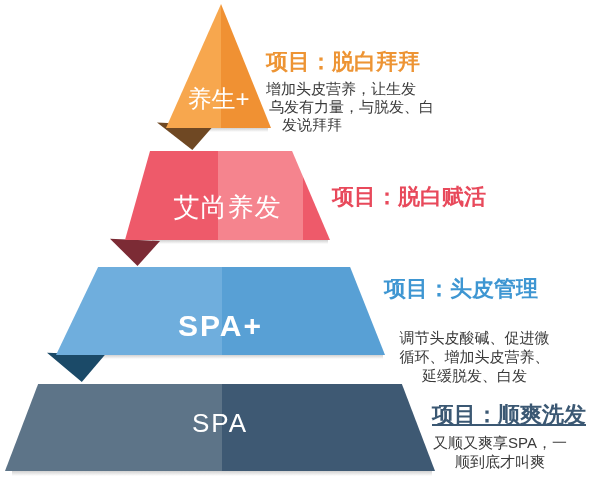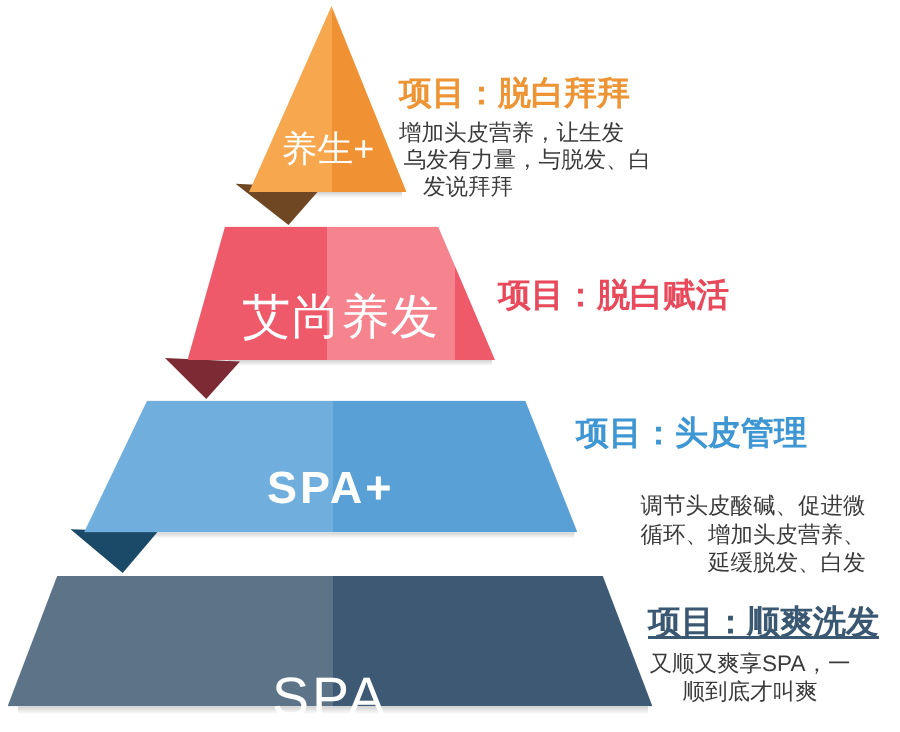--- a/index.html
+++ b/index.html
@@ -40,37 +40,37 @@
   
   .soft-shadow{background:linear-gradient(180deg,rgba(90,90,90,.28),rgba(90,90,90,0));z-index:0;}
   .lv0 .soft-shadow{left:172px;top:128px;width:96px;height:4px;}
   .lv1 .soft-shadow{left:152px;top:240px;width:176px;height:4px;}
   .lv2 .soft-shadow{left:98px;top:355px;width:285px;height:4px;}
   .lv3 .soft-shadow{left:12px;top:471px;width:420px;height:5px;}
 
   
   .label{color:#fff;text-align:center;z-index:3;white-space:nowrap;}
   .lv0 .label{left:166px;top:83px;width:105px;font-size:24px;}
-  .lv1 .label{left:125px;top:190px;width:205px;font-size:32px;letter-spacing:1px;}
+  .lv1 .label{left:125px;top:190px;width:205px;font-size:26px;letter-spacing:1px;}
   .lv2 .label{left:56px;top:309px;width:329px;font-size:30px;letter-spacing:2px;font-weight:bold;}
-  .lv3 .label{left:5px;top:408px;width:430px;font-size:37px;letter-spacing:2px;margin-top:36px;}
+  .lv3 .label{left:5px;top:408px;width:430px;font-size:26px;letter-spacing:2px;}
 
   
   .ann{z-index:3;}
   .ann-title{font-size:22px;font-weight:bold;color:var(--title);white-space:nowrap;margin-bottom:3px;}
   .ann-body{font-size:15px;line-height:18px;color:#3A3A3A;}
   .ann-body .line{white-space:nowrap;}
   .lv0 .ann{left:266px;top:47px;}
   .lv0 .ann-body .line:nth-child(2){margin-left:3px;}
   .lv0 .ann-body .line:nth-child(3){margin-left:16px;}
   .lv1 .ann{left:332px;top:182px;}
   .lv1 .ann-body .line{margin-left:5px;}
   .lv2 .ann{left:372px;top:274px;width:205px;}
   .lv2 .ann-title{margin-left:12px;}
-  .lv2 .ann-body{text-align:right;line-height:19px;margin-top:24px;}
+  .lv2 .ann-body{text-align:center;line-height:19px;margin-top:24px;}
   .lv3 .ann{left:416px;top:400px;width:168px;}
   .lv3 .ann-title{margin-left:16px;text-decoration:underline;}
   .lv3 .ann-body{text-align:center;line-height:19px;}
 </style>
 </head>
 <body>
 
 <div class="stage">
 
   <div class="lv0" style="--light: #F7A74E; --dark: #F09133; --shadow: #6F4823; --title: #ED9434;">

